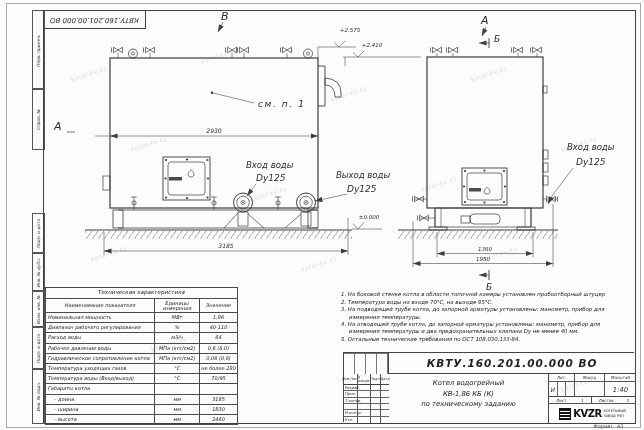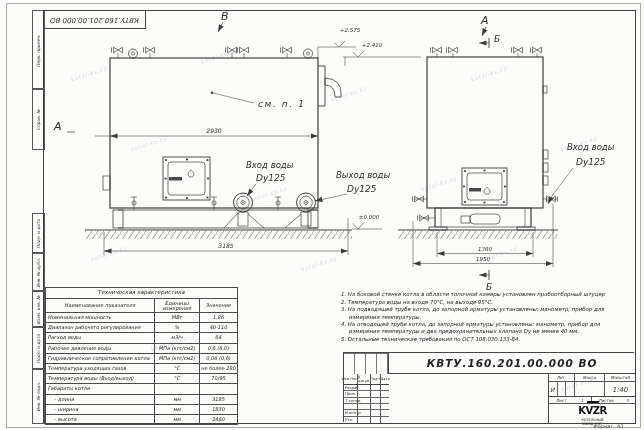--- a/index.html
+++ b/index.html
@@ -56,21 +56,21 @@
   .tbr1 span{font-size:4px;display:flex;align-items:center;justify-content:center;border-right:0.7px solid #555;}
   .tbr2{position:absolute;top:8px;left:0;width:87px;height:15px;border-bottom:0.8px solid #444;}
   .lit1{position:absolute;left:0;top:0;width:8.7px;height:15px;border-right:0.6px solid #666;
         display:flex;align-items:center;justify-content:center;font-size:6px;}
   .lit2{position:absolute;left:8.7px;top:0;width:8.6px;height:15px;border-right:0.6px solid #666;}
   .lit3{position:absolute;left:17.3px;top:0;width:8.7px;height:15px;border-right:0.7px solid #555;}
   .mass{position:absolute;left:26px;top:0;width:30px;height:15px;border-right:0.7px solid #555;}
   .scale{position:absolute;left:56px;top:0;width:31px;height:15px;display:flex;align-items:center;justify-content:center;font-size:6.8px;}
   .tbr3{position:absolute;top:23px;left:0;width:87px;height:7px;display:flex;border-bottom:0.7px solid #555;}
   .tbr3 div{font-size:4px;display:flex;align-items:center;justify-content:space-around;border-right:0.7px solid #555;}
-  .tbr4{position:absolute;top:30px;left:0;width:87px;height:19px;display:flex;align-items:center;justify-content:center;gap:2px;flex-direction:column;}
+  .tbr4{position:absolute;top:30px;left:0;width:87px;height:19px;display:flex;align-items:center;justify-content:center;gap:2px;}
   .logo-mark{width:12px;height:12px;background:repeating-linear-gradient(180deg,#141414 0 2.1px,#fff 2.1px 3px);border:1px solid #111;}
   .logo-word{font-size:10px;font-weight:bold;font-style:normal;letter-spacing:-0.5px;color:#111;}
   .logo-sub{display:flex;flex-direction:column;justify-content:center;}
   .logo-sub span{font-size:3.4px;font-style:normal;color:#222;line-height:1.25;}
   .fmt{position:absolute;left:583px;top:422px;width:51px;height:8px;display:flex;align-items:center;
        justify-content:center;gap:4px;font-style:italic;}
   .fmt span{font-size:4.8px;color:#333;}
 </style>
 </head>
 <body>
@@ -472,20 +472,25 @@
         <span class="w10"></span>
         <span class="w8"></span>
       </div>
     <div class="tb-row" style="top:63.66px;border-bottom:none">
         <span class="w14">Утв.</span>
         <span class="w13"></span>
         <span class="w10"></span>
         <span class="w8"></span>
       </div>
 
+    <div class="tb-name">
+      <div>Котел водогрейный</div>
+      <div>КВ-1,86 КБ (К)</div>
+      <div>по техническому заданию</div>
+    </div>
 
     <div class="tb-right">
       <div class="tbr1">
         <span style="width:26px">Лит.</span>
         <span style="width:30px">Масса</span>
         <span style="width:31px;border-right:none">Масштаб</span>
       </div>
       <div class="tbr2">
         <div class="lit1">И</div>
         <div class="lit2"></div>

